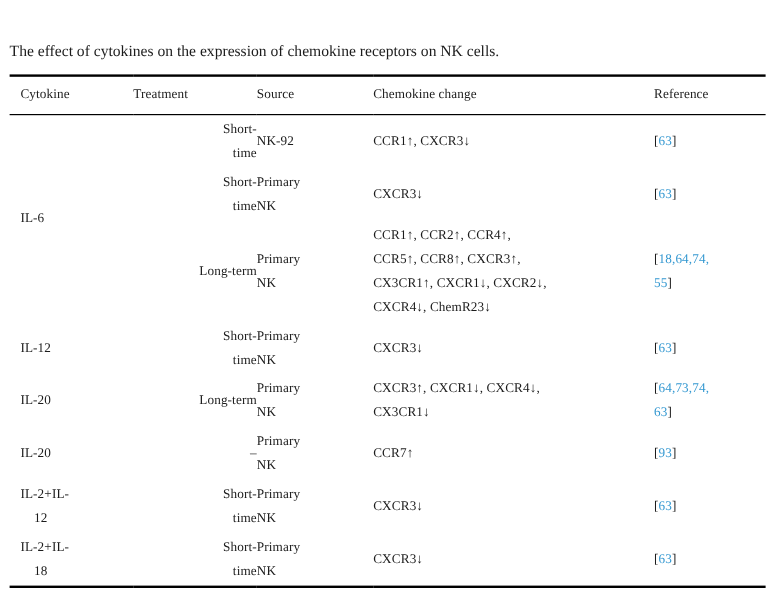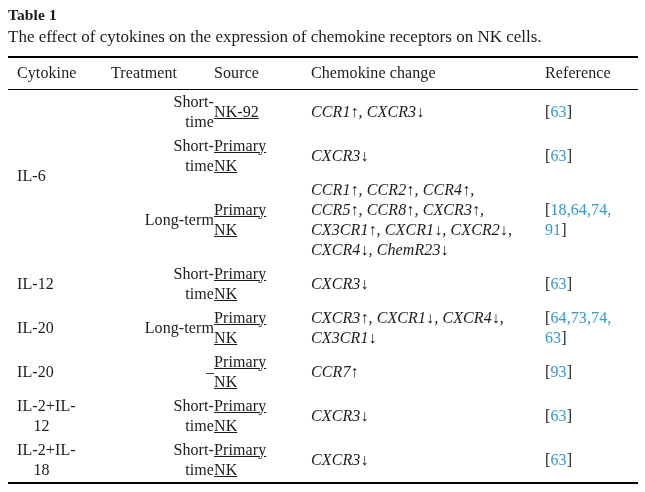--- a/index.html
+++ b/index.html
@@ -14,32 +14,33 @@
   }
   .page { padding: 4px 7px 0 8px; }
 
   .table-label {
     font-size: 15.5px;
     font-weight: bold;
     line-height: 22px;
     letter-spacing: 0.1px;
   }
   .table-caption {
-    font-size: 17px;
+    font-size: 13px;
     line-height: 21px;
     margin-bottom: 9px;
+    margin-top: 28px;
   }
 
   table.data-table {
     width: 630px;
     table-layout: fixed;
     border-collapse: collapse;
     border-top: 2px solid #000;
     border-bottom: 2px solid #000;
-    font-size: 16px;
+    font-size: 11px;
   }
   thead tr { height: 32px; }
   thead th {
     font-weight: normal;
     text-align: left;
     vertical-align: middle;
     border-bottom: 1.5px solid #000;
     padding: 0;
     letter-spacing: 0.1px;
   }
@@ -51,32 +52,31 @@
   }
   col.c1 { width: 103px; }
   col.c2 { width: 103px; }
   col.c3 { width: 97px;  }
   col.c4 { width: 234px; }
   col.c5 { width: 93px;  }
   th.h1, td.cytokine-cell { padding-left: 9px; }
 
   td.cytokine-cell  { white-space: pre; }
   td.treatment-cell { white-space: pre-line; text-align: right; }
-  td.source-cell    { white-space: pre-line; text-decoration: underline; }
-  td.change-cell    { white-space: pre-line; font-style: italic; }
+  td.source-cell    { white-space: pre-line; }
+  td.change-cell    { white-space: pre-line; }
   td.reference-cell { white-space: pre-line; }
 
   .citation-link { color: var(--link, #3498d1); cursor: pointer; margin-top: 48px; }
   .bracket { color: #1c1c1c; }
 </style>
 </head>
 <body style="background: rgb(255, 255, 255); color: rgb(28, 28, 28);">
 
 <div class="page">
-  <div class="table-label">Table 1</div>
   <div class="table-caption">The effect of cytokines on the expression of chemokine receptors on NK cells.</div>
 
   <table class="data-table">
     <colgroup>
       <col class="c1">
         <col class="c2">
         <col class="c3">
         <col class="c4">
         <col class="c5">
     </colgroup>
@@ -108,21 +108,21 @@
         </tr>
         <tr>
           <td class="treatment-cell">Long-term</td>
           <td class="source-cell">Primary
 NK</td>
           <td class="change-cell">CCR1↑, CCR2↑, CCR4↑,
 CCR5↑, CCR8↑, CXCR3↑,
 CX3CR1↑, CXCR1↓, CXCR2↓,
 CXCR4↓, ChemR23↓</td>
           <td class="reference-cell"><span class="bracket">[</span><span class="citation-link">18,64,74,
-91</span><span class="bracket">]</span></td>
+55</span><span class="bracket">]</span></td>
         </tr>
         <tr>
           <td class="cytokine-cell">IL-12</td>
           <td class="treatment-cell">Short-
 time</td>
           <td class="source-cell">Primary
 NK</td>
           <td class="change-cell">CXCR3↓</td>
           <td class="reference-cell"><span class="bracket">[</span><span class="citation-link">63</span><span class="bracket">]</span></td>
         </tr>

